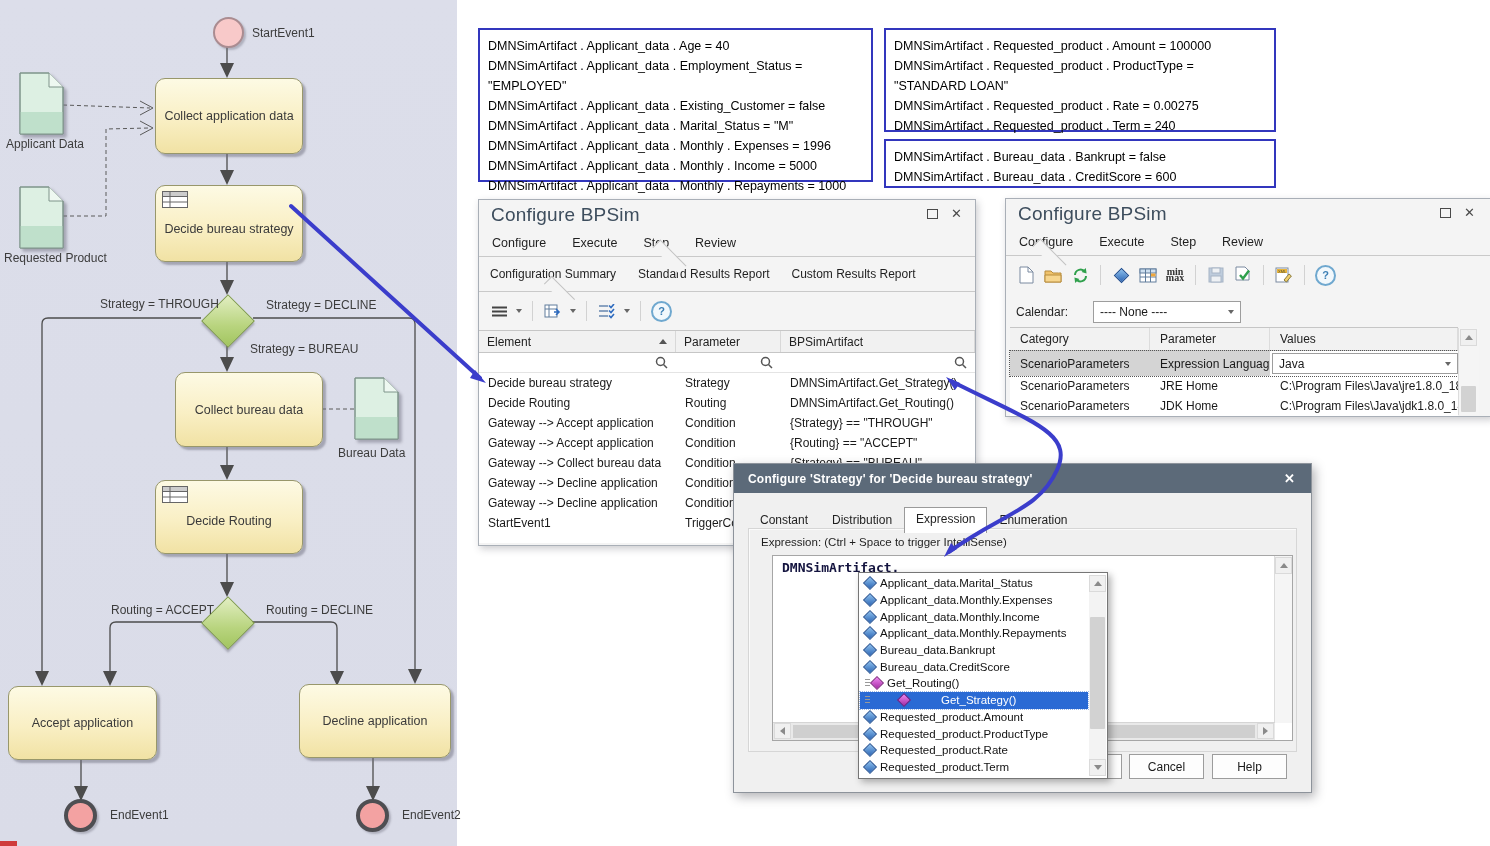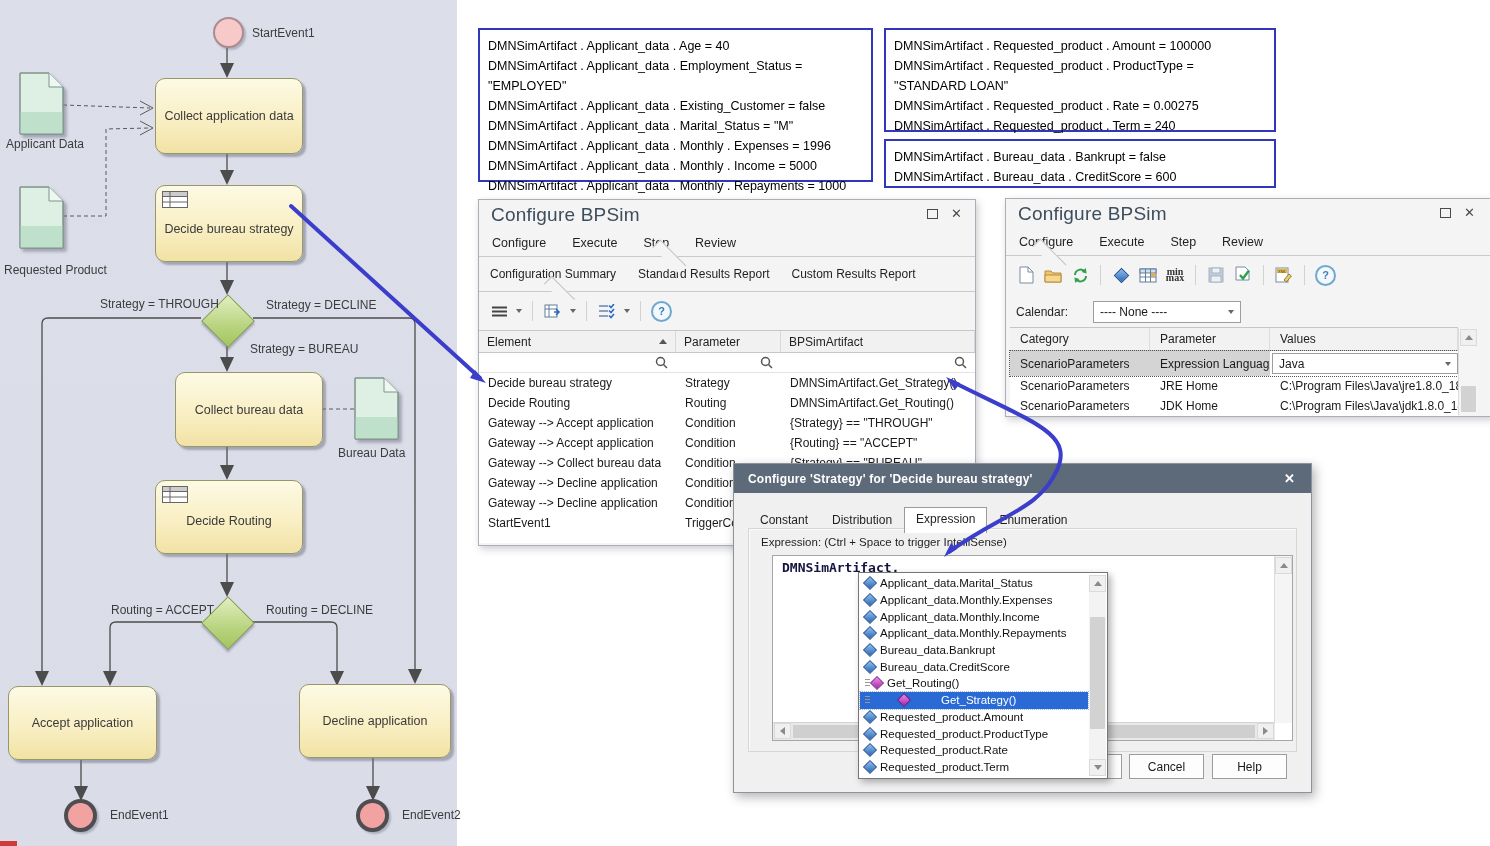--- a/index.html
+++ b/index.html
@@ -166,21 +166,21 @@
     <path d="M30,1 V15 H44" fill="#eef8f1" stroke="#7e948a"></path>
   </svg>
   <div class="dlabel" style="left:6px;top:137px;">Applicant Data</div>
 
   <svg class="docshape" style="left:19px;top:186px;" width="45" height="63" viewBox="0 0 45 63">
     <path d="M1,1 H30 L44,15 V62 H1 Z" fill="#ddf0e3" stroke="#7e948a"></path>
     <path d="M1,40 H44 V62 H1 Z" fill="#bfe0cb" stroke="none"></path>
     <path d="M1,1 H30 L44,15 V62 H1 Z" fill="none" stroke="#7e948a"></path>
     <path d="M30,1 V15 H44" fill="#eef8f1" stroke="#7e948a"></path>
   </svg>
-  <div class="dlabel" style="left:4px;top:251px;margin-top:12px;">Requested Product</div>
+  <div class="dlabel" style="left:4px;top:251px;">Requested Product</div>
 
   <div class="task" style="left:155px;top:78px;width:146px;height:74px;">
     <span>Collect application data</span>
   </div>
 
   <div class="task" style="left:155px;top:185px;width:146px;height:75px;">
     <svg class="dticon" width="26" height="17" viewBox="0 0 26 17">
       <rect x="0.5" y="0.5" width="25" height="16" fill="#fff" stroke="#666"></rect>
       <rect x="0.5" y="0.5" width="25" height="5" fill="#ccc" stroke="#666"></rect>
       <line x1="8" y1="0.5" x2="8" y2="16.5" stroke="#666"></line>

